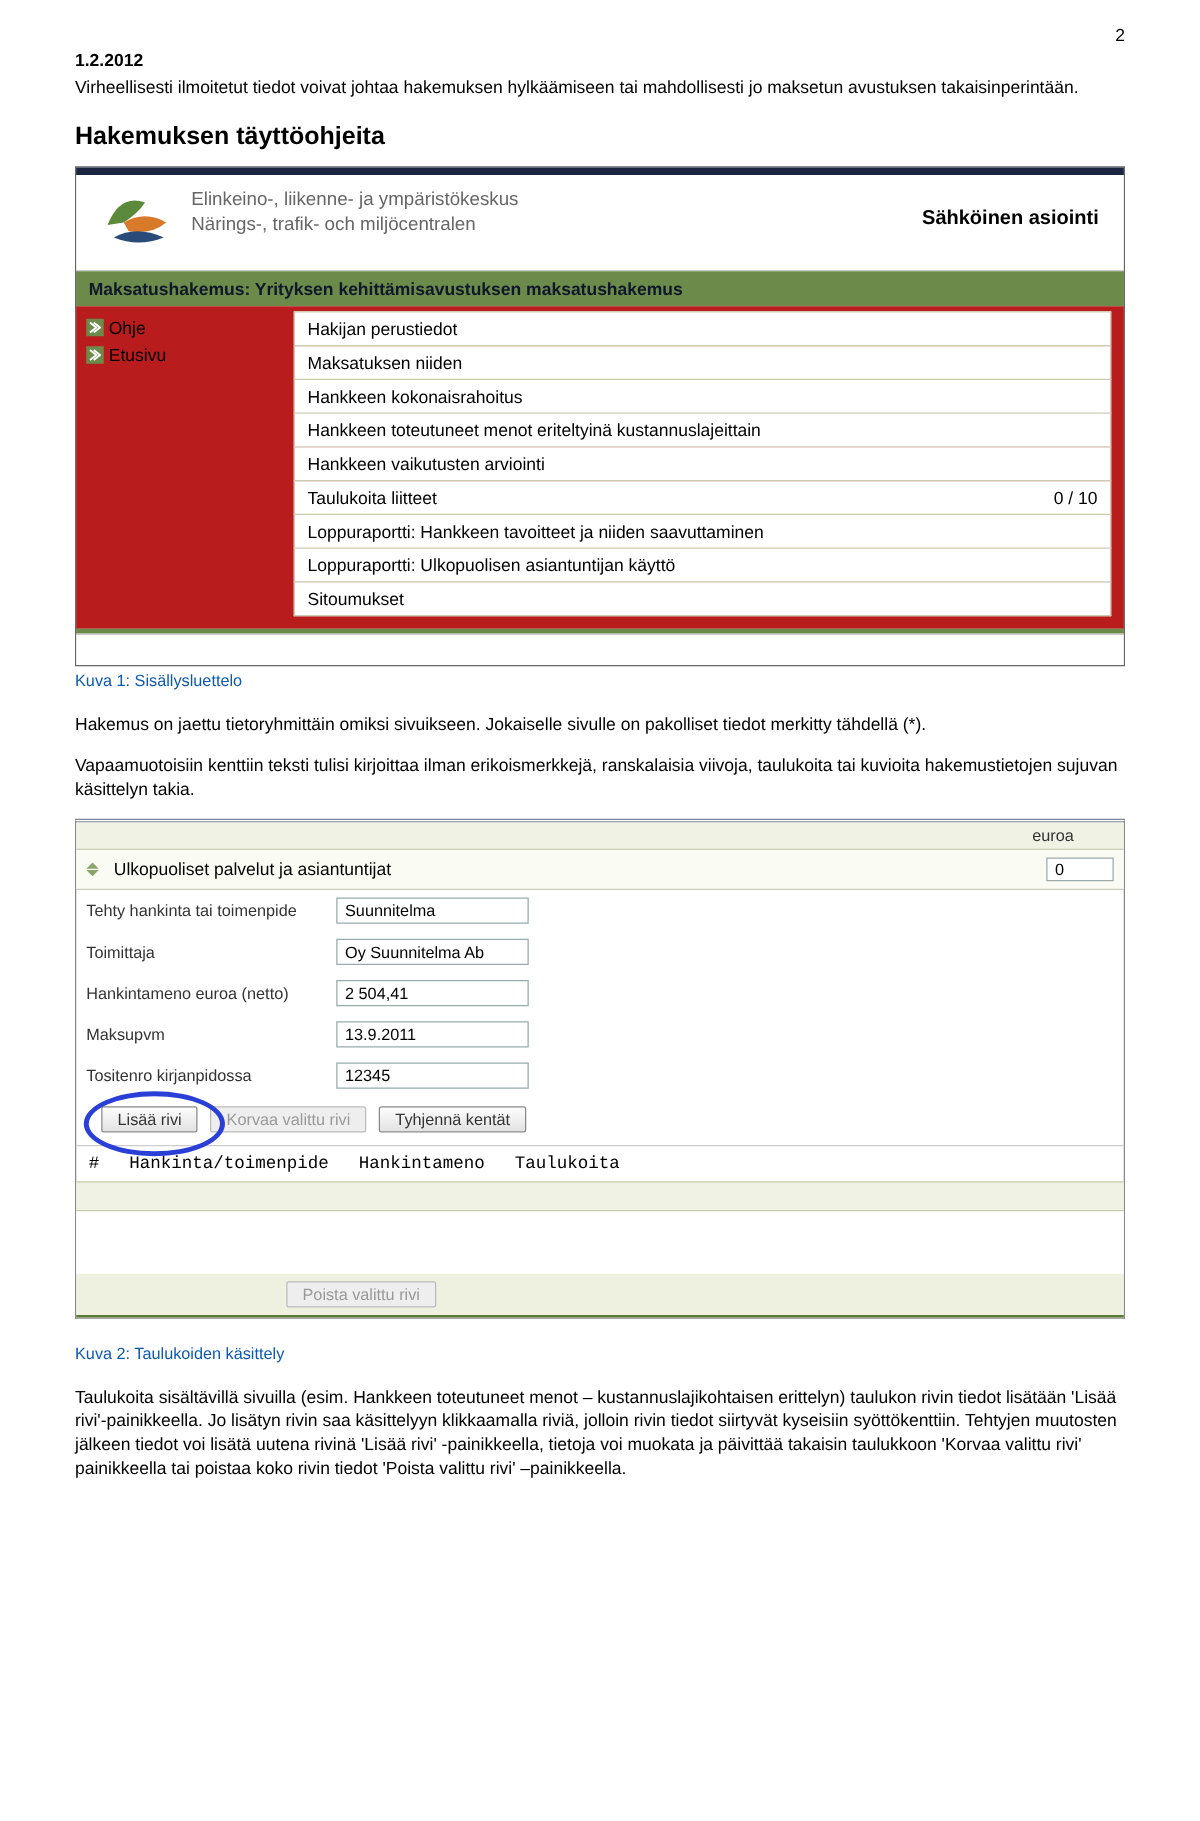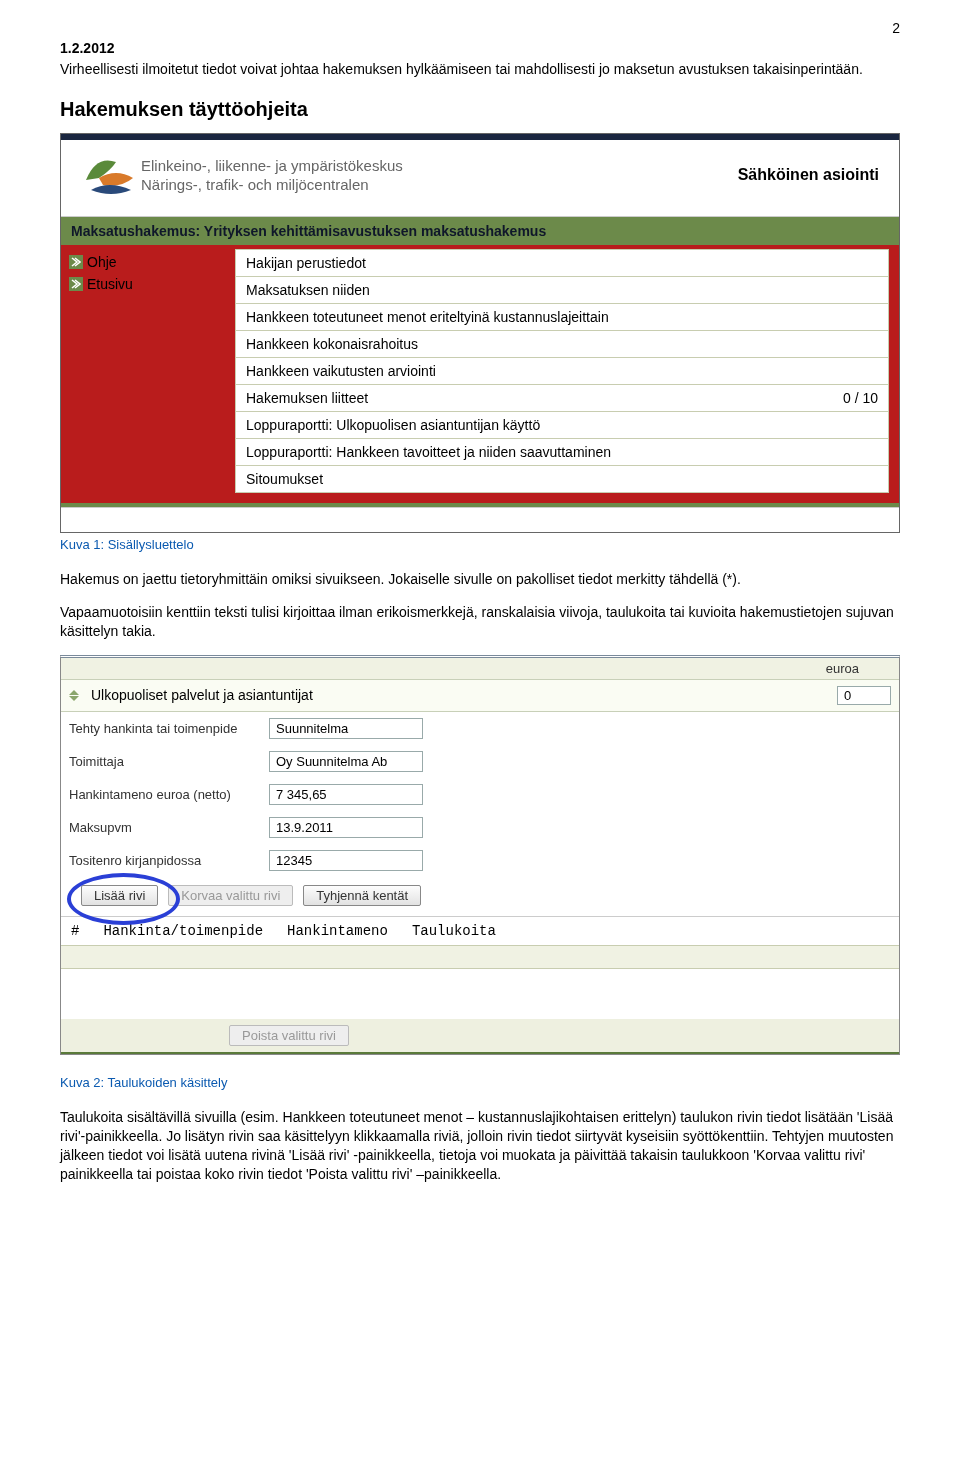--- a/index.html
+++ b/index.html
@@ -44,21 +44,21 @@
   }
   .shot1-header {
     display: flex;
     align-items: center;
     padding: 10px 20px 16px 20px;
     background: #fff;
     border-bottom: 1px solid #ccc;
   }
   .logo {
     display: flex;
-    align-items: center;
+    gap: 12px;
   }
   .logo-svg { width: 60px; height: 50px; }
   .logo-text { color: #666; font-size: 15px; line-height: 1.3; }
   .header-right {
     margin-left: auto;
     font-weight: bold;
     font-size: 16px;
     color: #000;
   }
   .shot1-titlebar {
@@ -271,37 +271,37 @@
       </div>
     </div>
     <div class="shot1-main">
       <div class="toc-row">
           <span>Hakijan perustiedot</span>
         </div>
       <div class="toc-row">
           <span>Maksatuksen niiden</span>
         </div>
       <div class="toc-row">
+          <span>Hankkeen kokonaisrahoitus</span>
+        </div>
+      <div class="toc-row">
           <span>Hankkeen toteutuneet menot eriteltyinä kustannuslajeittain</span>
         </div>
       <div class="toc-row">
-          <span>Hankkeen kokonaisrahoitus</span>
-        </div>
-      <div class="toc-row">
           <span>Hankkeen vaikutusten arviointi</span>
         </div>
       <div class="toc-row">
-        <span>Hakemuksen liitteet</span>
+        <span>Taulukoita liitteet</span>
         <span>0 / 10</span>
       </div>
       <div class="toc-row">
+          <span>Loppuraportti: Hankkeen tavoitteet ja niiden saavuttaminen</span>
+        </div>
+      <div class="toc-row">
           <span>Loppuraportti: Ulkopuolisen asiantuntijan käyttö</span>
-        </div>
-      <div class="toc-row">
-          <span>Loppuraportti: Hankkeen tavoitteet ja niiden saavuttaminen</span>
         </div>
       <div class="toc-row">
           <span>Sitoumukset</span>
         </div>
     </div>
   </div>
   <div style="height:4px;background:#6c8a4a;"></div>
   <div style="height:24px;background:#fff;border-top:1px solid #ccc;"></div>
 </div>
 <div class="caption">Kuva 1: Sisällysluettelo</div>
@@ -325,21 +325,21 @@
   <div class="form-row">
     <span class="lbl">Tehty hankinta tai toimenpide</span>
     <span class="inp">Suunnitelma</span>
   </div>
   <div class="form-row">
     <span class="lbl">Toimittaja</span>
     <span class="inp">Oy Suunnitelma Ab</span>
   </div>
   <div class="form-row">
     <span class="lbl">Hankintameno euroa (netto)</span>
-    <span class="inp">7 345,65</span>
+    <span class="inp">2 504,41</span>
   </div>
   <div class="form-row">
     <span class="lbl">Maksupvm</span>
     <span class="inp">13.9.2011</span>
   </div>
   <div class="form-row">
     <span class="lbl">Tositenro kirjanpidossa</span>
     <span class="inp">12345</span>
   </div>
 

